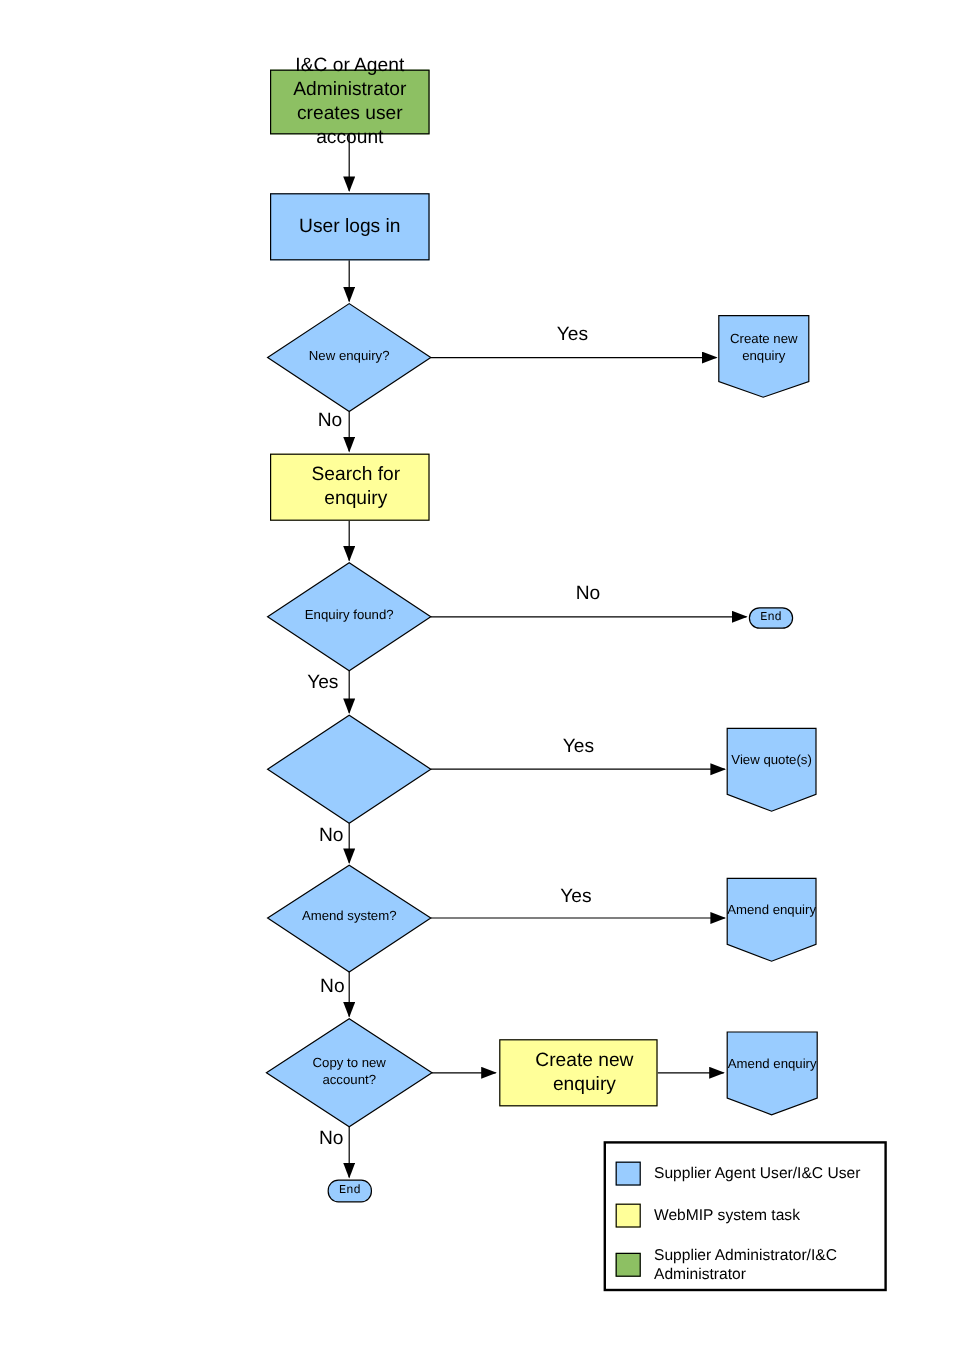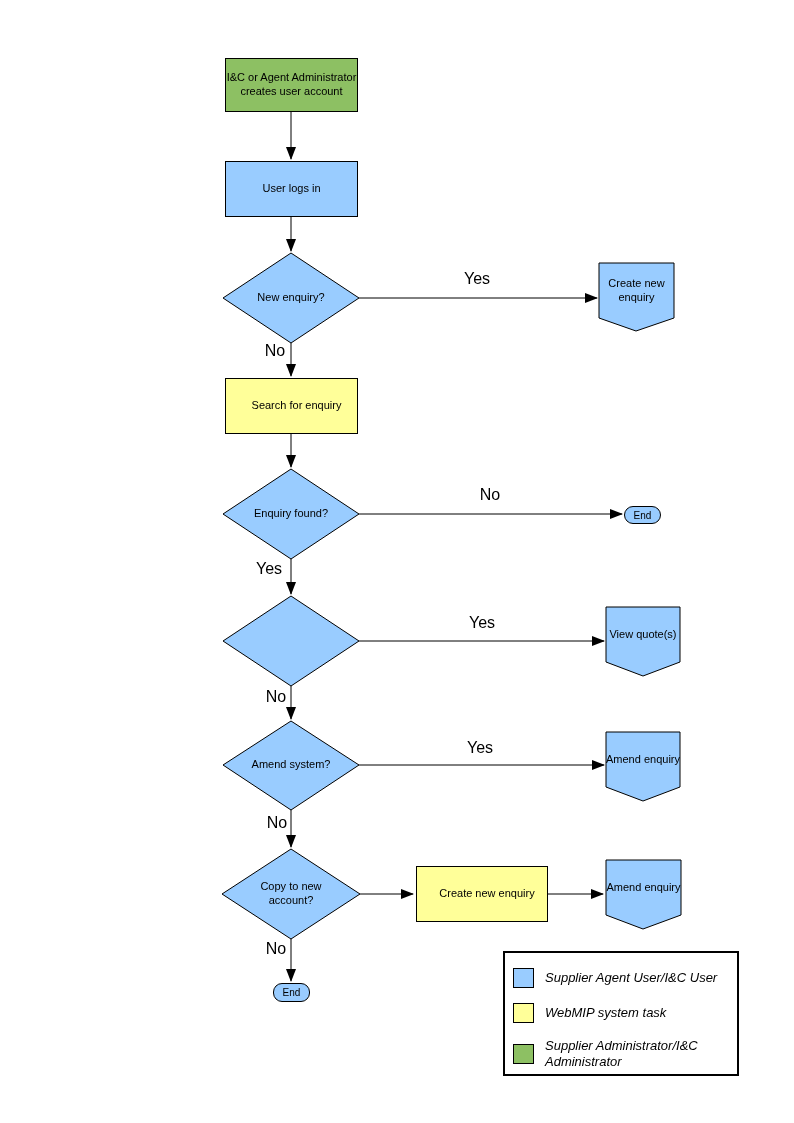--- a/index.html
+++ b/index.html
@@ -3,44 +3,44 @@
 <meta charset="utf-8">
 <style>
   html,body{margin:0;padding:0;background:#ffffff;}
   .page{
     position:relative;width:794px;height:1123px;background:#ffffff;
     font-family:"Liberation Sans",sans-serif;color:#000;overflow:hidden;
   }
   .layer{position:absolute;left:0;top:0;}
   .node{
     position:absolute;display:flex;align-items:center;justify-content:center;
-    text-align:center;font-size:11px;line-height:1.25;box-sizing:border-box;
+    text-align:center;font-size:16px;line-height:1.25;box-sizing:border-box;
   }
   .process{border:1px solid #000;}
   .fill-admin{background:#8DC063;}
   .fill-user{background:#99CCFF;}
   .fill-system{background:#FFFF99;padding-left:10px;}
   .shape-label{
     position:absolute;display:flex;align-items:center;justify-content:center;
     text-align:center;font-size:11px;line-height:1.25;pointer-events:none;
   }
   .nowrap{white-space:nowrap;}
   .terminator{
     position:absolute;background:#99CCFF;border:1px solid #000;border-radius:9px;
-    display:flex;align-items:center;justify-content:center;font-size:10px;box-sizing:border-box;
+    display:flex;align-items:center;justify-content:center;font-size:10px;box-sizing:border-box;font-family:Liberation Mono, monospace;
   }
   .edge-label{
     position:absolute;width:64px;font-size:16px;line-height:1.05;text-align:center;
   }
   .legend{
     position:absolute;left:503px;top:951px;width:236px;height:125px;
     border:2px solid #000;box-sizing:border-box;background:#fff;
     padding:15px 0 0 8px;
   }
-  .legend-row{display:flex;align-items:center;margin-bottom:15px;font-style:italic;}
+  .legend-row{display:flex;align-items:center;margin-bottom:15px;}
   .swatch{
     width:21px;height:20px;border:1px solid #000;box-sizing:border-box;
     margin-right:11px;flex:0 0 auto;
   }
   .legend-label{font-size:13px;line-height:16px;width:190px;}
   svg .conn{stroke:#000;stroke-width:1;}
   svg .shape{stroke:#000;stroke-width:1;}
 </style>
 </head>
 <body>

